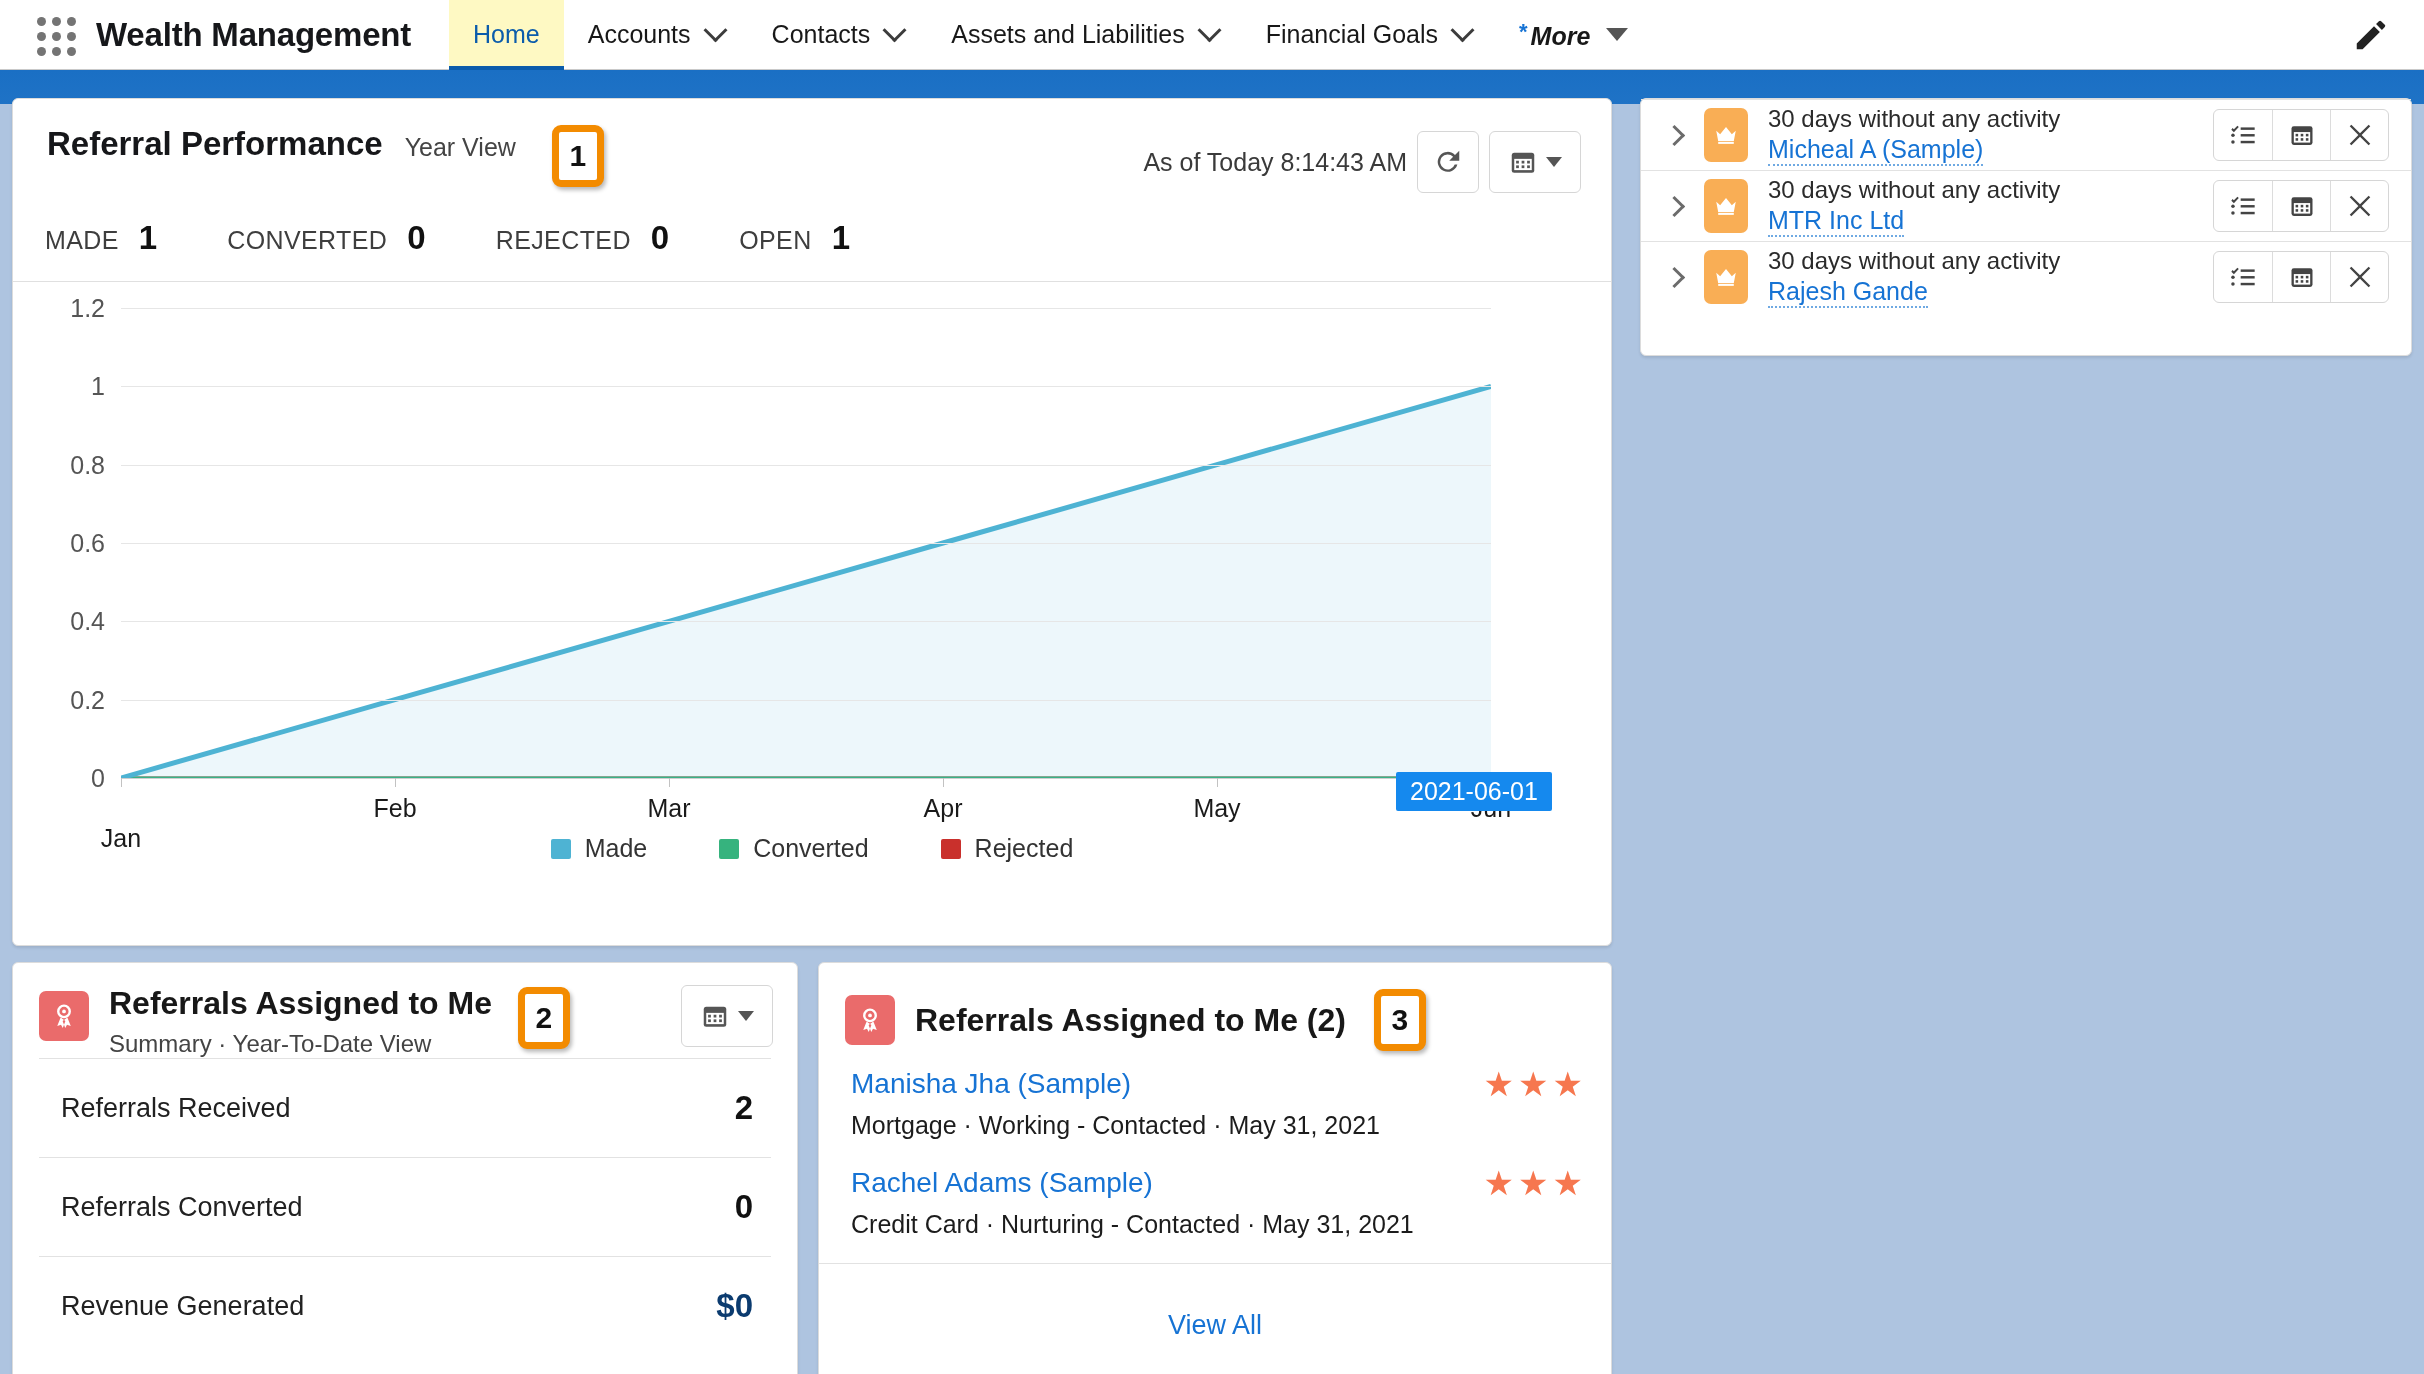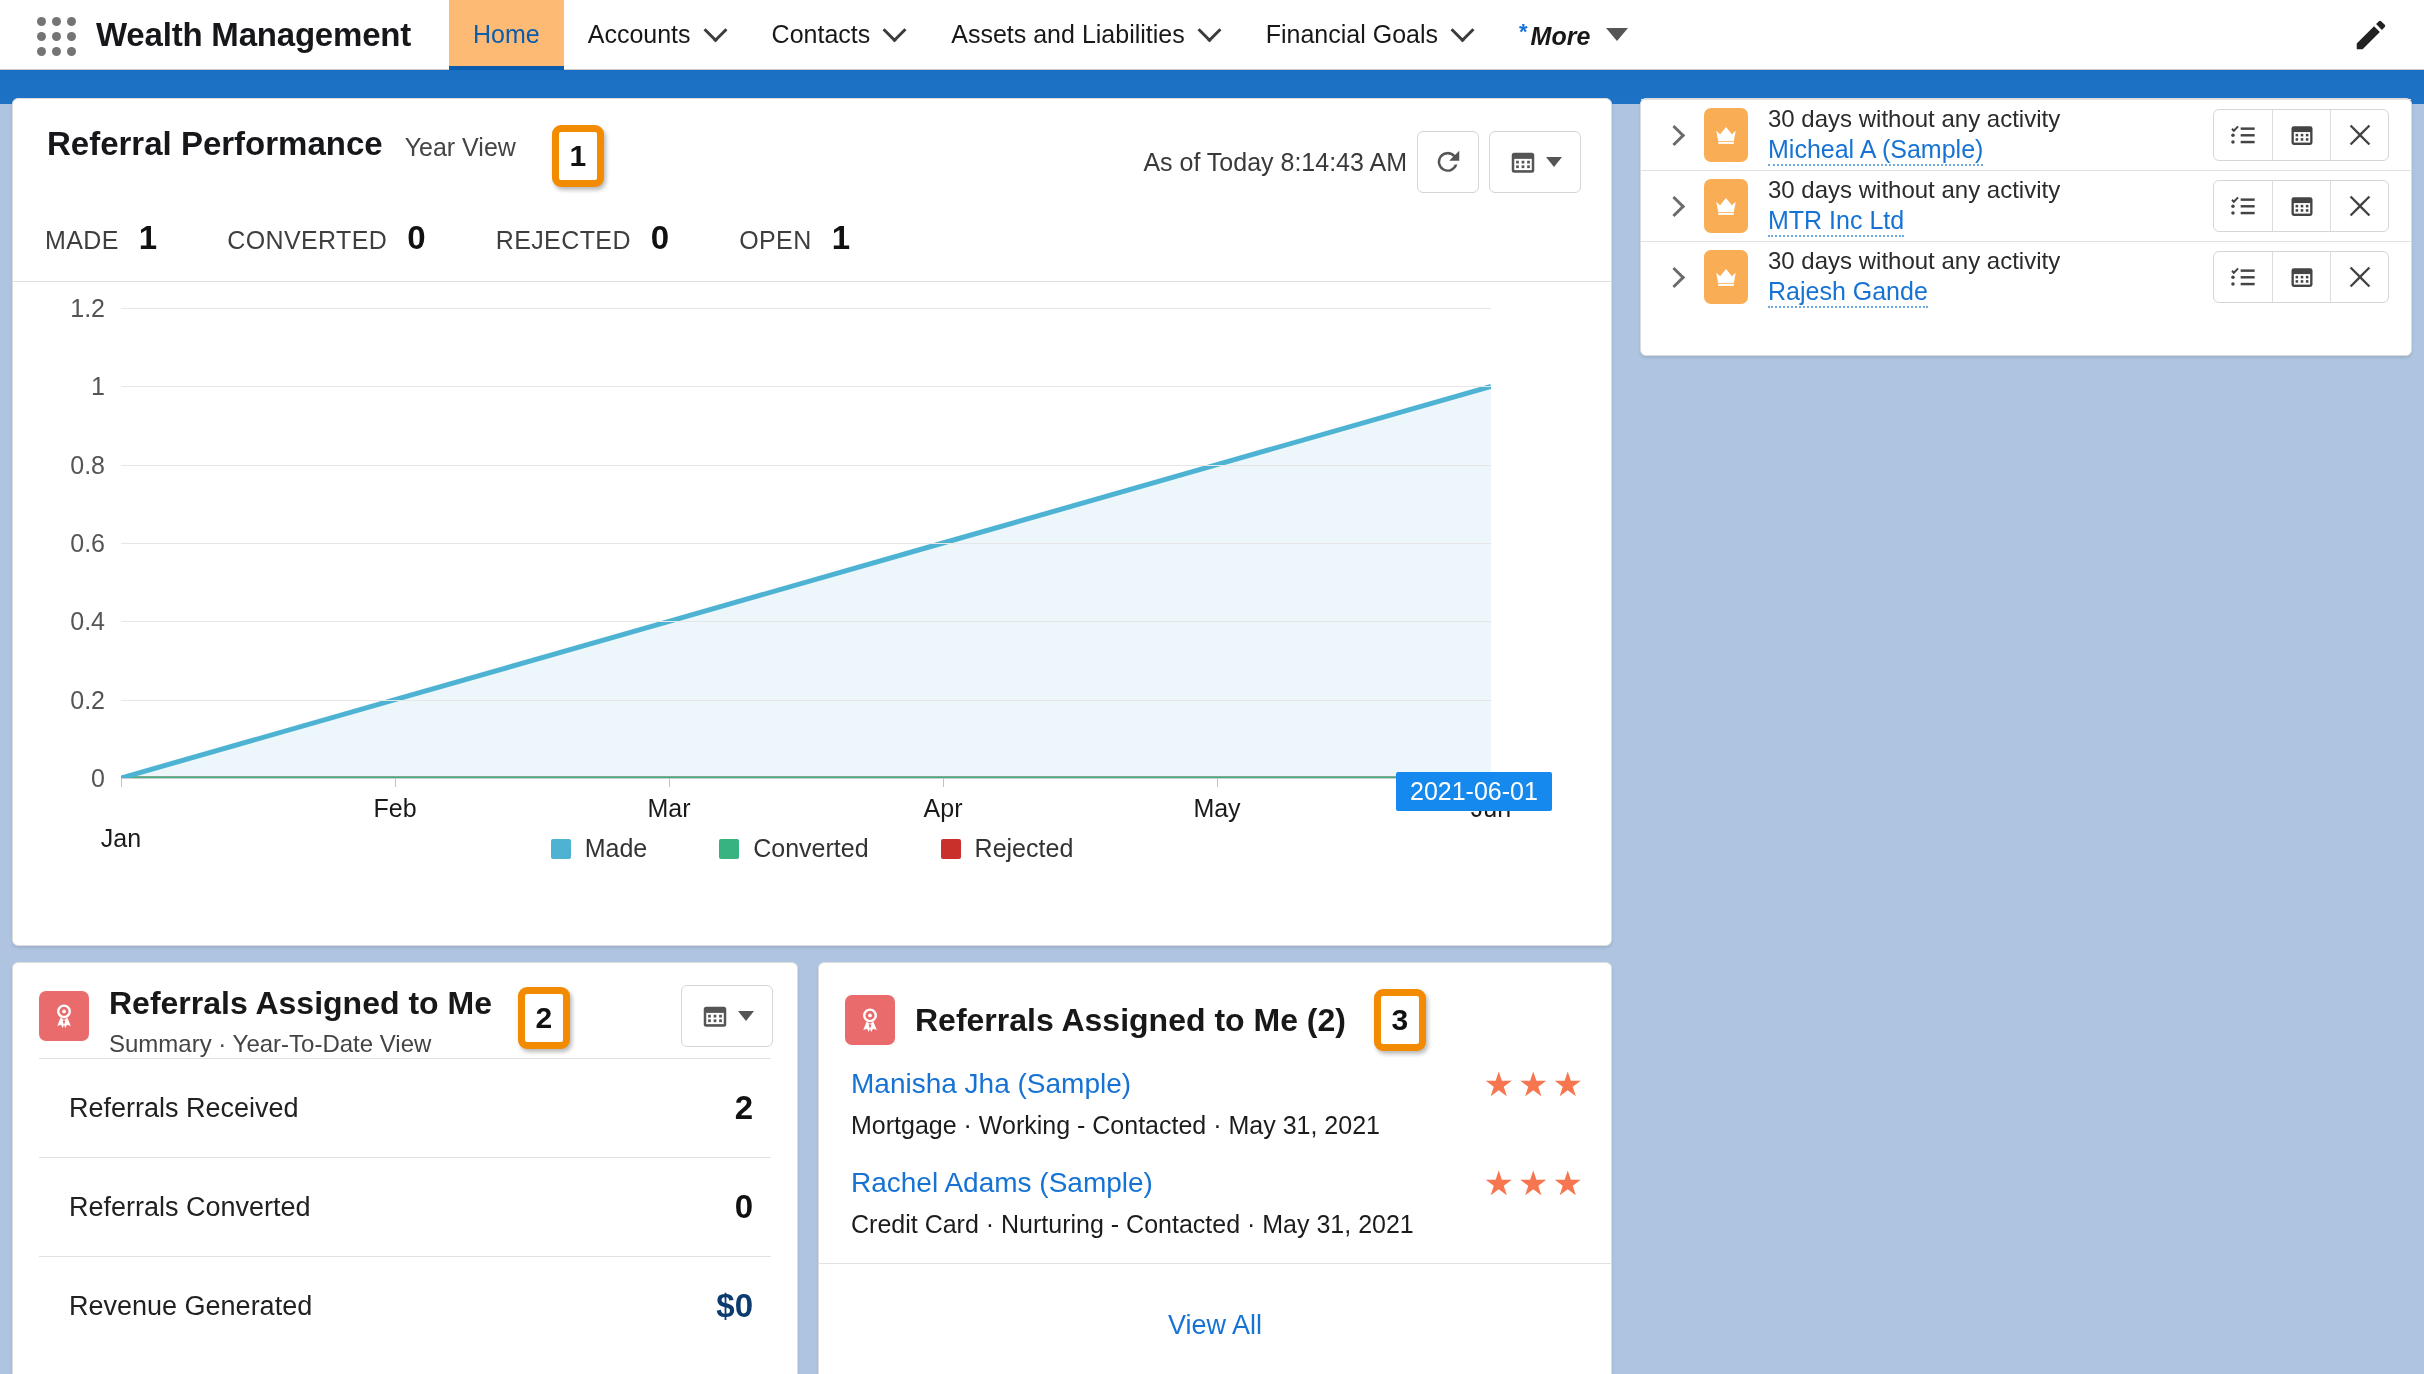--- a/index.html
+++ b/index.html
@@ -21,21 +21,21 @@
     display: grid; grid-template-columns: repeat(3,1fr); grid-template-rows: repeat(3,1fr);
     gap: 6px; padding: 5px; cursor: pointer; }
   .waffle i { display:block; width: 9px; height: 9px; border-radius: 50%; background: #747474; }
   .app-title { font-size: 33px; font-weight: 700; color: #16171a; letter-spacing: -0.2px;
     margin-right: 38px; white-space: nowrap; }
   .navtabs { display: flex; align-items: stretch; height: 70px; }
   .navtab {
     display: flex; align-items: center; gap: 16px; padding: 0 24px; height: 70px;
     font-size: 25px; color: #181818; cursor: pointer; white-space: nowrap;
   }
-  .navtab.active { background: #fdba74; box-shadow: inset 0 -4px 0 #0b5cab; color: #0b5cab; }
+  .navtab.active { background: #fef9c3; box-shadow: inset 0 -4px 0 #0b5cab; color: #0b5cab; }
   .chev-d {
     display:inline-block; width: 17px; height: 17px;
     border-right: 3px solid #3c3c3c; border-bottom: 3px solid #3c3c3c;
     transform: rotate(45deg) translate(-3px,-3px);
   }
   .tri-d { display:inline-block; width:0;height:0;
     border-left: 11px solid transparent; border-right: 11px solid transparent;
     border-top: 13px solid #555; }
   .navtab.more { font-style: italic; font-weight: 600; }
   .navtab.more .star { color: #1673d4; font-style: normal; margin-right: 3px; font-size: 22px; vertical-align: 6px;}
@@ -126,21 +126,21 @@
   .c2 { left: 12px; top: 962px; width: 786px; height: 420px; }
   .c2-head { display: flex; align-items: flex-start; padding: 22px 24px 0 26px; }
   .sqicon { width: 50px; height: 50px; border-radius: 7px; background: #ea6b6b;
     display:flex; align-items:center; justify-content:center; flex:0 0 auto; margin-right: 20px; margin-top: 6px;}
   .c2-title { font-size: 32px; font-weight: 700; color: #181818; }
   .c2-sub { font-size: 24px; color: #444; margin-top: 8px; }
   .c2-badge-wrap { margin-left: 26px; margin-top: 2px;}
   .c2-right { margin-left: auto; }
   .srow { display: flex; align-items: center; justify-content: space-between;
     margin: 0 26px; padding: 30px 18px 30px 22px; border-top: 1px solid #e2e2e2; }
-  .srow .lbl { font-size: 27px; color: #212121; margin-left: 8px; }
+  .srow .lbl { font-size: 27px; color: #212121; }
   .srow .val { font-size: 33px; font-weight: 700; color: #111; }
   .srow .val.money { color: #0b3b6f; }
 
   
   .c3 { left: 818px; top: 962px; width: 794px; height: 420px; }
   .c3-head { display: flex; align-items: center; padding: 26px 24px 0 26px; }
   .c3-title { font-size: 32px; font-weight: 700; color: #181818; }
   .c3-badge-wrap { margin-left: 28px; }
   .litem { padding: 16px 28px 10px 32px; }
   .litem .top { display: flex; align-items: center; gap: 24px; }

